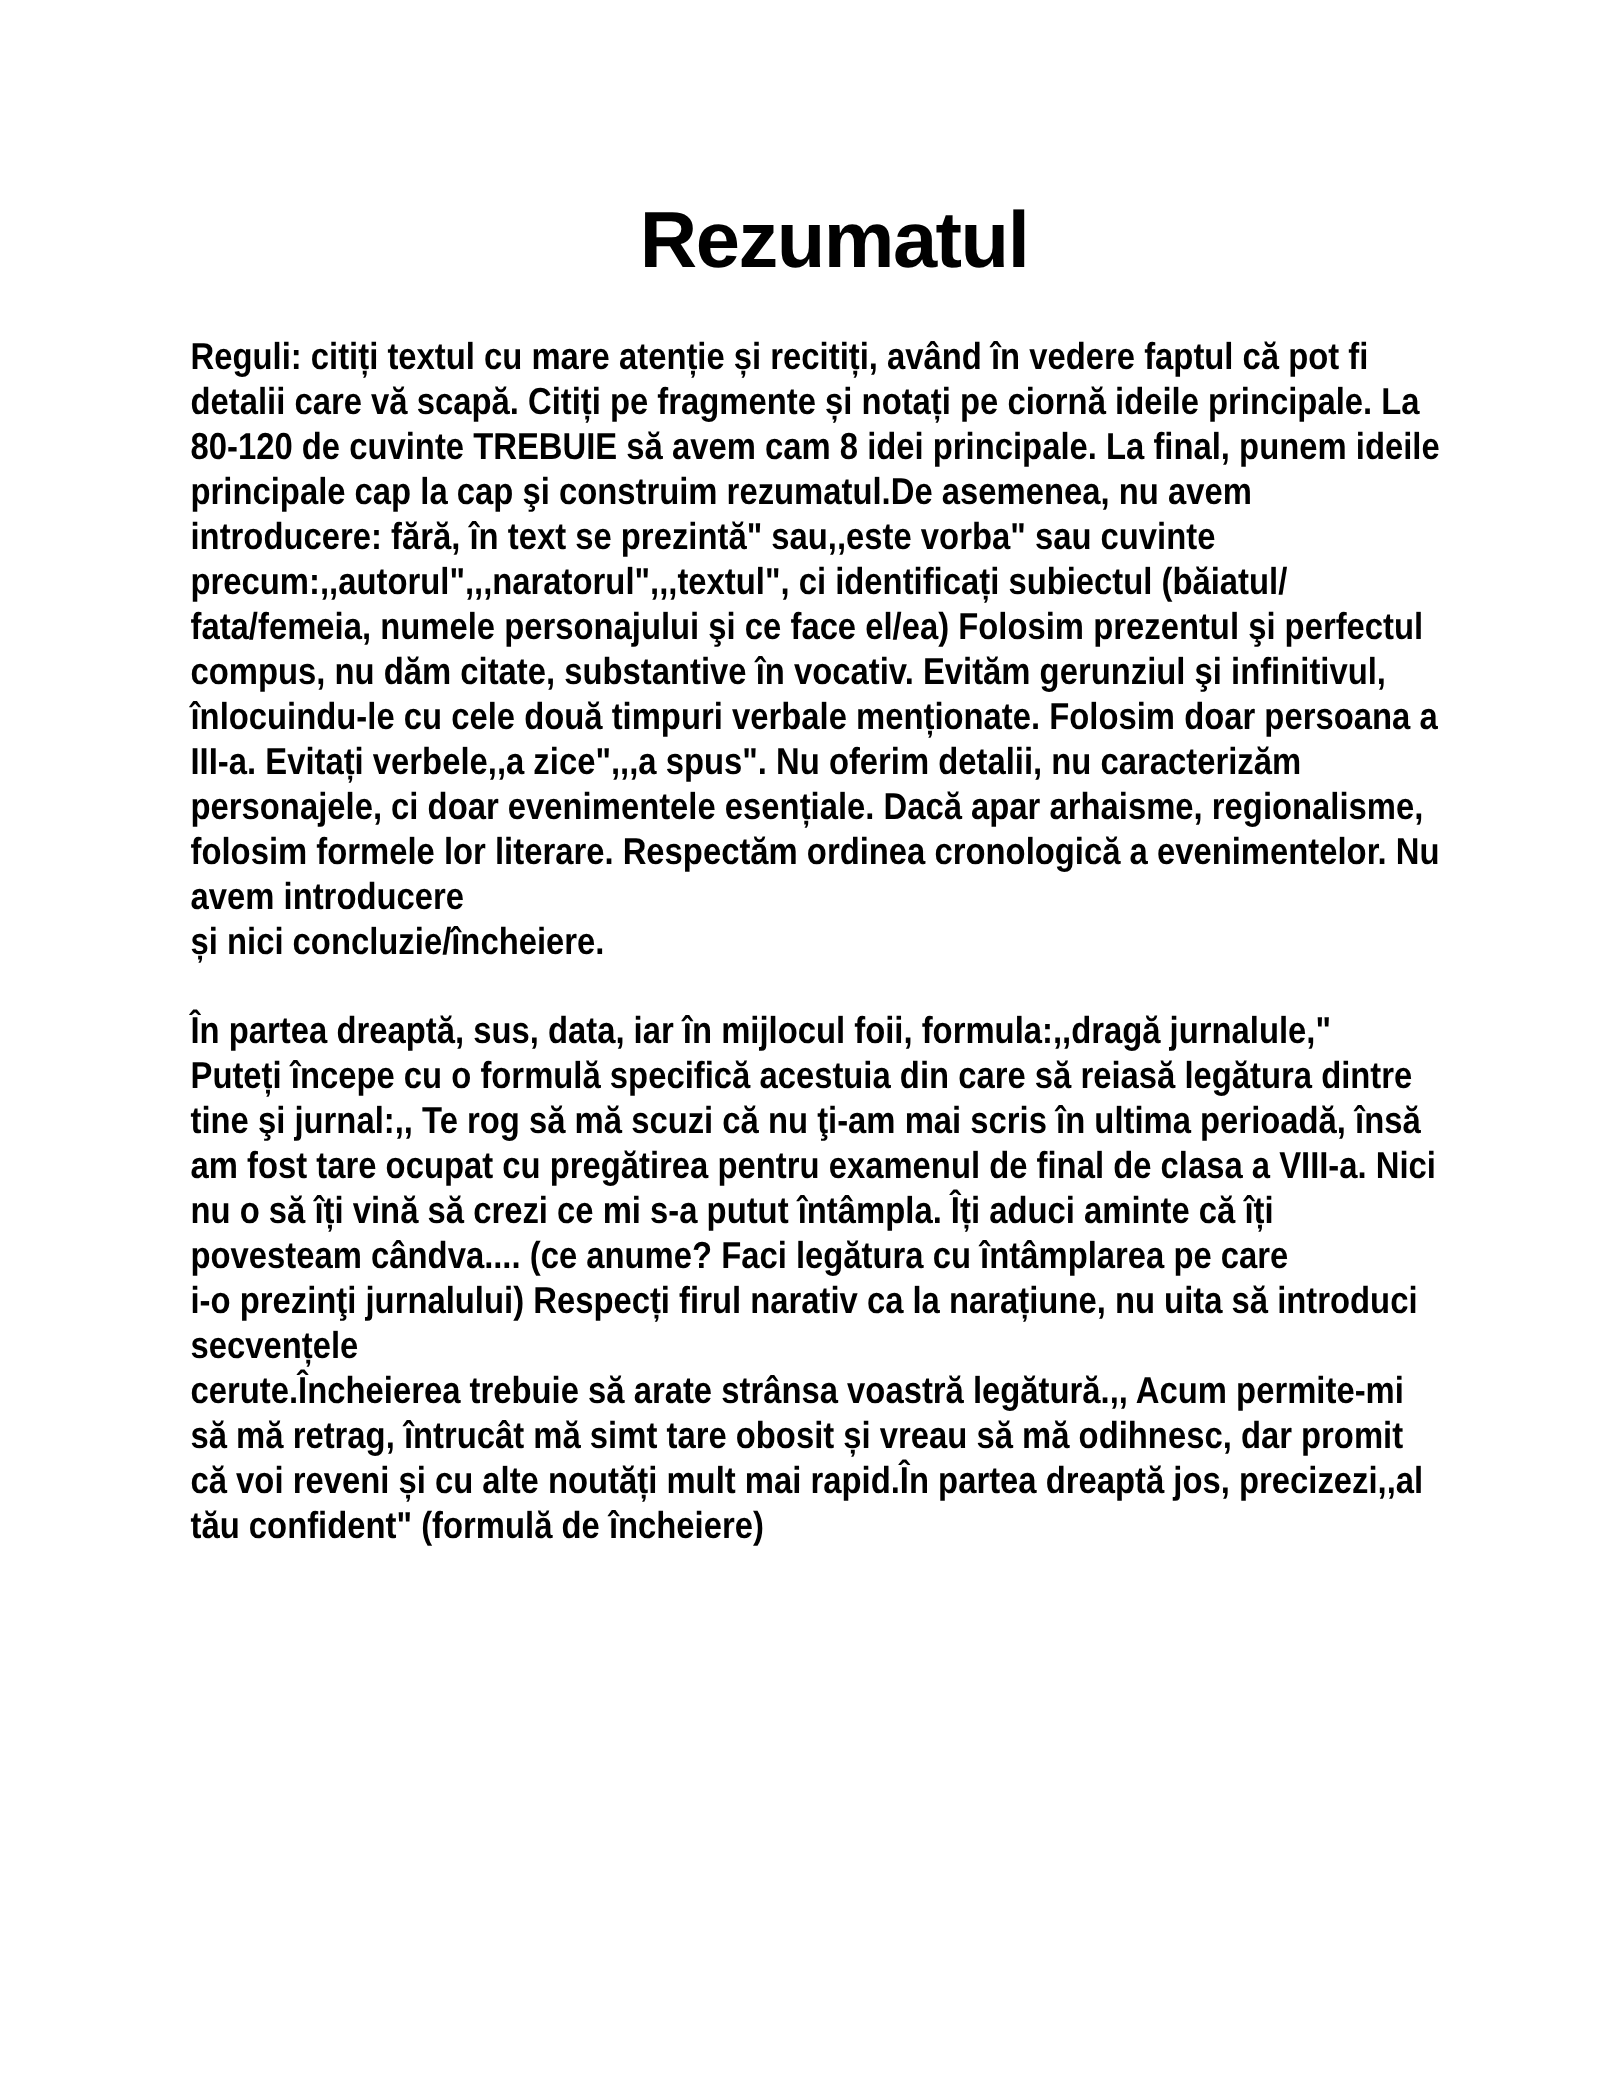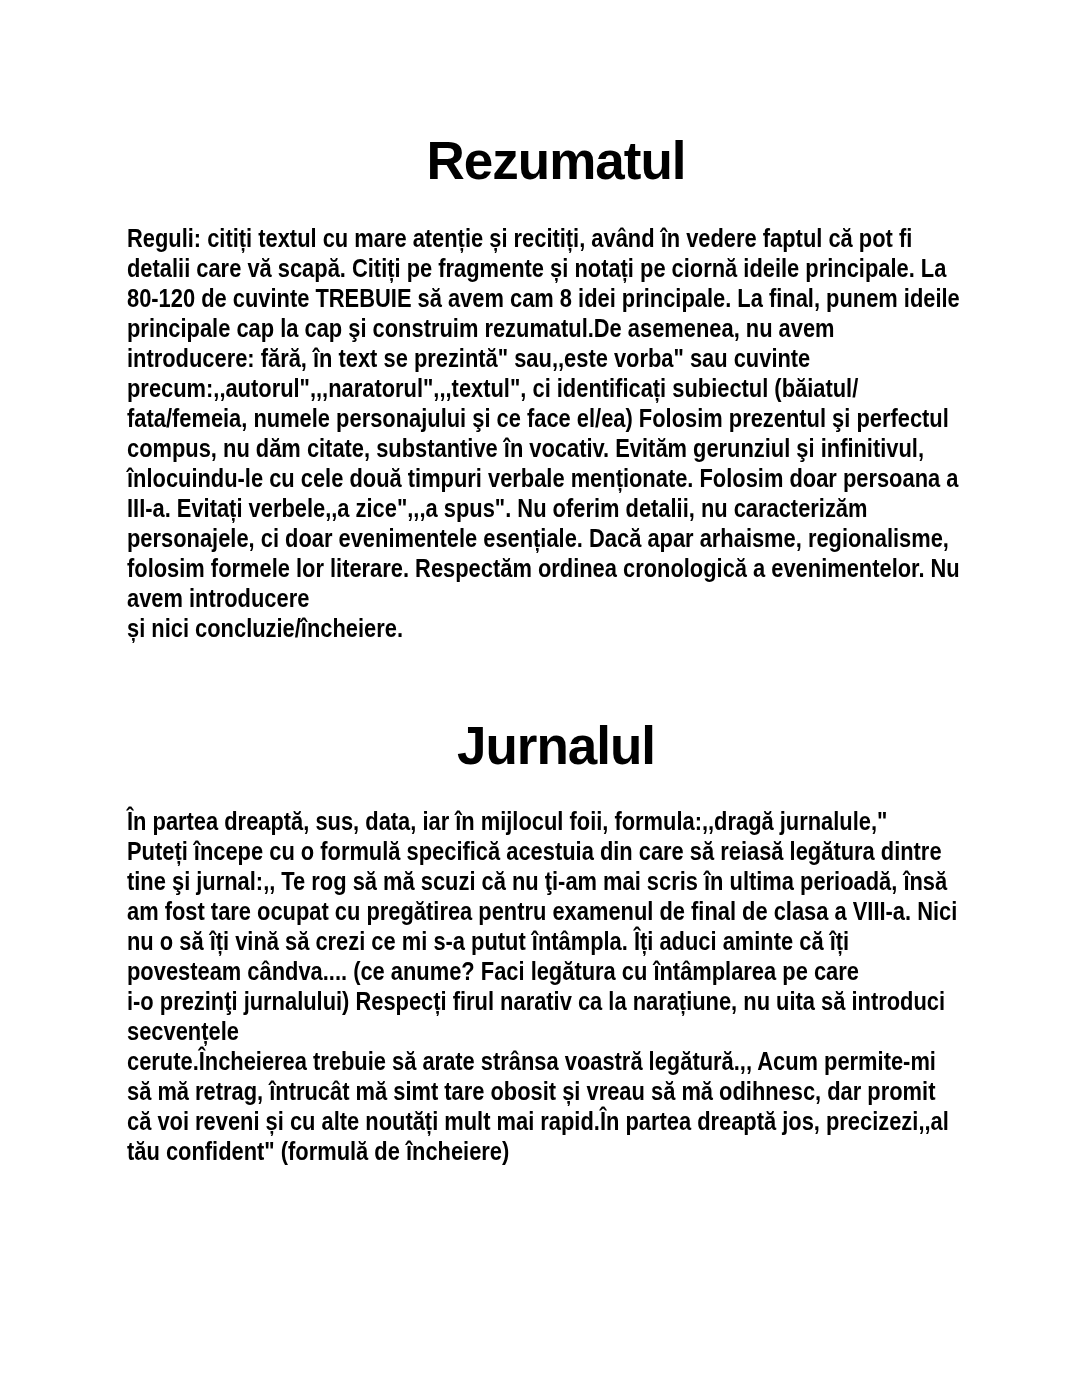--- a/index.html
+++ b/index.html
@@ -65,21 +65,20 @@
 precum:,,autorul",,,naratorul",,,textul", ci identificați subiectul (băiatul/
 fata/femeia, numele personajului şi ce face el/ea) Folosim prezentul şi perfectul
 compus, nu dăm citate, substantive în vocativ. Evităm gerunziul şi infinitivul,
 înlocuindu-le cu cele două timpuri verbale menționate. Folosim doar persoana a
 III-a. Evitați verbele,,a zice",,,a spus". Nu oferim detalii, nu caracterizăm
 personajele, ci doar evenimentele esențiale. Dacă apar arhaisme, regionalisme,
 folosim formele lor literare. Respectăm ordinea cronologică a evenimentelor. Nu
 avem introducere
 și nici concluzie/încheiere.</div>
 
-  <h1 class="doc-title second">Jurnalul</h1>
 
   <div class="body-text second">În partea dreaptă, sus, data, iar în mijlocul foii, formula:,,dragă jurnalule,"
 Puteți începe cu o formulă specifică acestuia din care să reiasă legătura dintre
 tine şi jurnal:,, Te rog să mă scuzi că nu ţi-am mai scris în ultima perioadă, însă
 am fost tare ocupat cu pregătirea pentru examenul de final de clasa a VIII-a. Nici
 nu o să îți vină să crezi ce mi s-a putut întâmpla. Îți aduci aminte că îți
 povesteam cândva.... (ce anume? Faci legătura cu întâmplarea pe care
 i-o prezinţi jurnalului) Respecți firul narativ ca la narațiune, nu uita să introduci
 secvențele
 cerute.Încheierea trebuie să arate strânsa voastră legătură.,, Acum permite-mi

